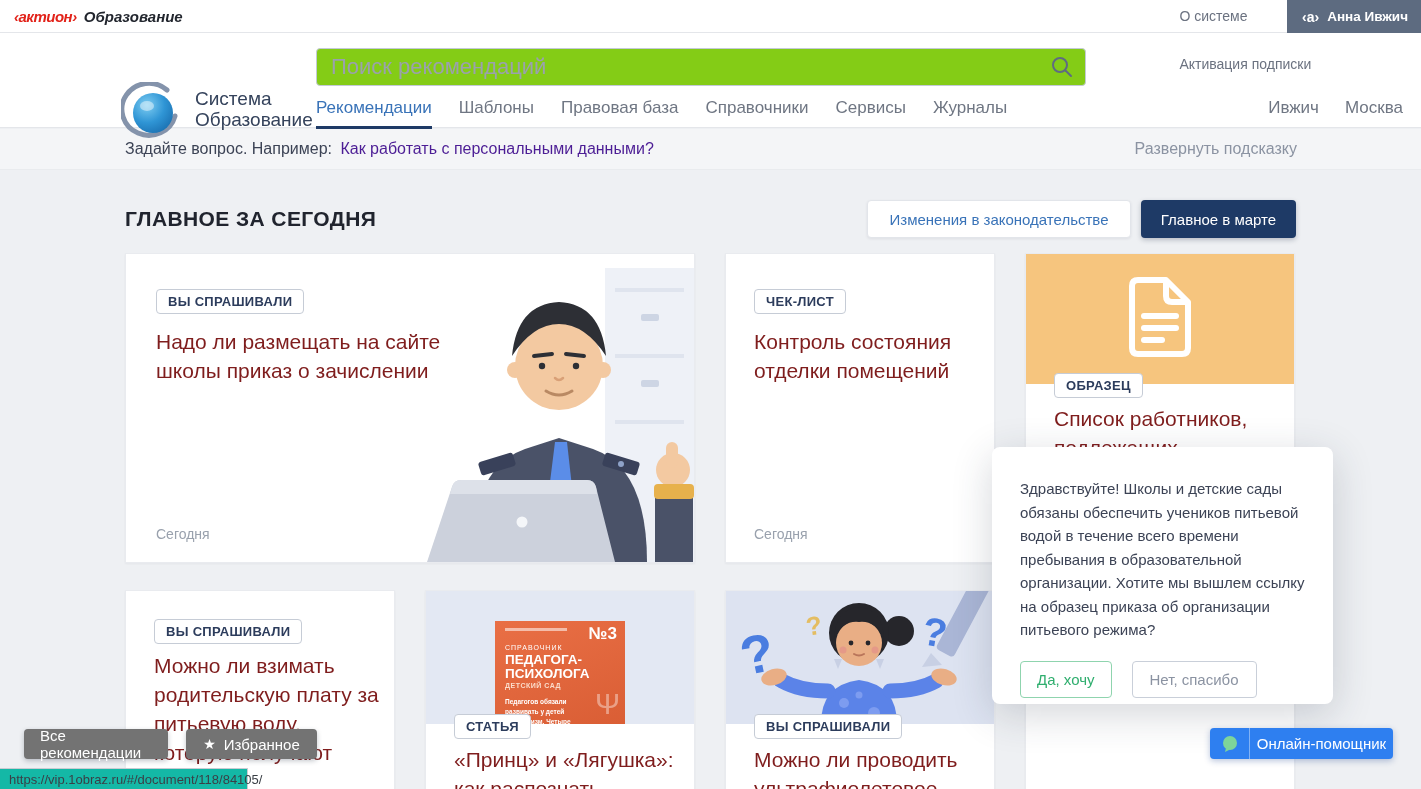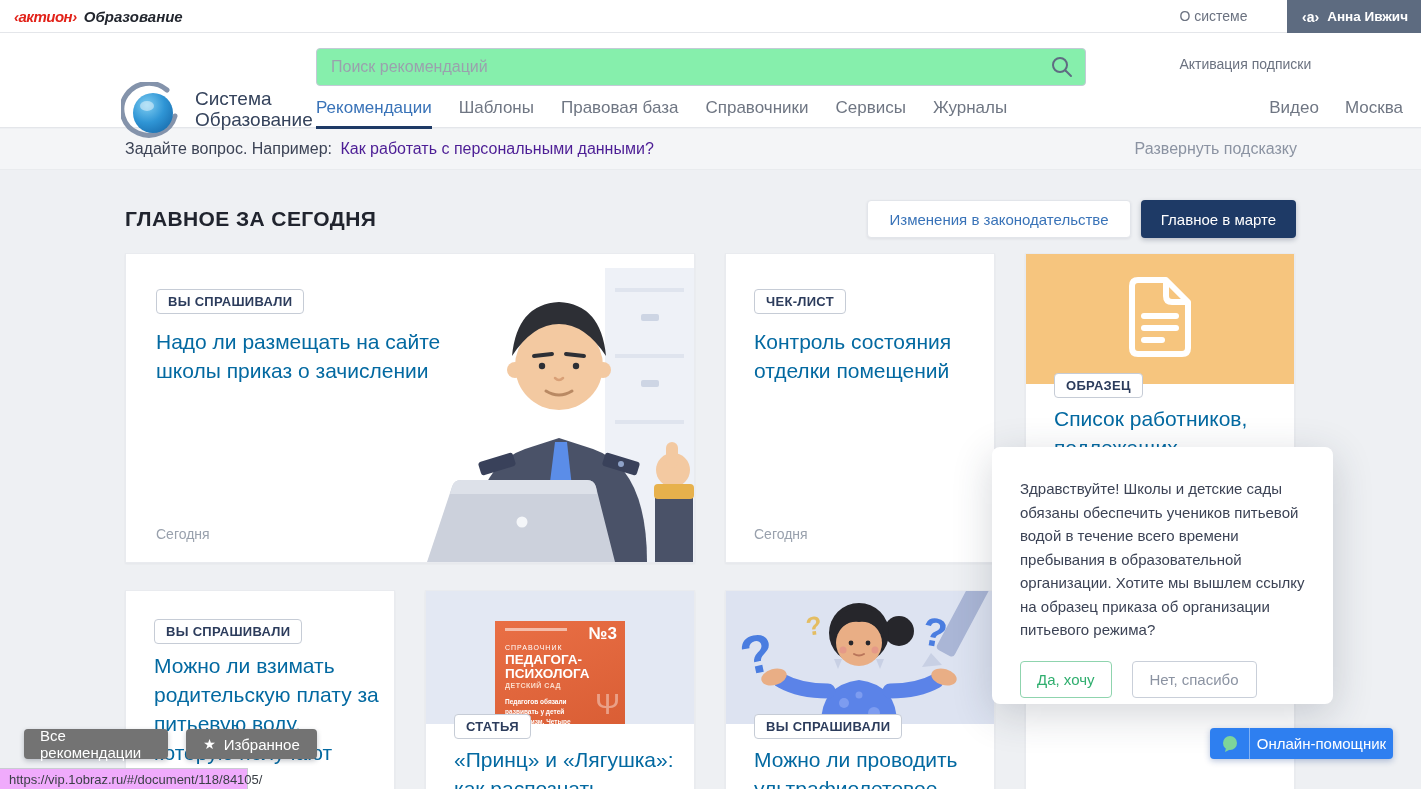--- a/index.html
+++ b/index.html
@@ -21,21 +21,21 @@
     color:#fff; display:flex; align-items:center; gap:8px; padding:0 13px 0 15px; cursor:pointer;}
   .user-glyph { font-weight:bold; font-size:14px;}
   .user-name { font-size:13.5px; font-weight:bold;}
   
   .header { position:absolute; top:33px; left:0; width:100%; height:95px; background:#fff;
     border-bottom:1px solid #e4e6ea; z-index:4;}
   .brand { position:absolute; left:121px; top:49px; display:flex; gap:12px; cursor:pointer;}
   .brand-text { font-size:19px; color:#35435c; font-weight:500; line-height:21px; padding-top:6px;}
   .search { position:absolute; left:316px; top:15px; width:770px; height:38px;}
   .search input { width:100%; height:100%; border:1px solid #c3cad6; border-radius:4px;
-    padding:0 46px 0 14px; font-size:16px; color:#333; font-family:inherit; background:#86efac; outline:none;}
+    padding:0 46px 0 14px; font-size:22px; color:#333; font-family:inherit; background:#84cc16; outline:none;}
   .search input::placeholder { color:#9aa1ad; }
   .search .search-icon { position:absolute; right:12px; top:7px; cursor:pointer;}
   .nav { position:absolute; left:316px; top:65px; display:flex; gap:27px;}
   .nav-item { font-size:17px; color:#6f7683; padding-bottom:8px; cursor:pointer; border-bottom:3px solid transparent;}
   .nav-item.active { color:#3973b8; border-bottom-color:#1e3a66;}
   .header-right { position:absolute; right:18px; top:65px; display:flex; gap:26px;}
   .header-right a { font-size:17px; color:#6f7683; text-decoration:none; cursor:pointer;}
   
   .hintbar { position:absolute; top:129px; left:0; width:100%; height:41px; background:#f4f5f7;
     border-bottom:1px solid #e9ebee; display:flex; align-items:center; justify-content:space-between;
@@ -51,21 +51,21 @@
     align-items:center; justify-content:center; cursor:pointer; box-shadow:0 1px 3px rgba(20,30,50,.08);}
   .btn-dark { position:absolute; left:1141px; top:200px; width:155px; height:38px; background:#1e3a66;
     border-radius:4px; color:#fff; font-size:15px; display:flex; align-items:center; justify-content:center;
     cursor:pointer; box-shadow:0 2px 5px rgba(20,30,60,.25);}
   
   .card { position:absolute; background:#fff; border:1px solid #e9ebef;
     box-shadow:0 1px 2px rgba(30,40,60,.05); overflow:hidden; cursor:pointer;}
   .badge { position:absolute; display:inline-block; background:#fff; border:1px solid #c6ccd6;
     border-radius:4px; padding:4px 11px; font-size:13px; font-weight:bold; color:#2c3c5c;
     letter-spacing:.3px; z-index:2; white-space:nowrap;}
-  .card-title { position:absolute; font-size:21px; line-height:29px; color:#0369a1; z-index:2;}
+  .card-title { position:absolute; font-size:21px; line-height:29px; color:#7f1d1d; z-index:2;}
   .card-date { position:absolute; left:30px; bottom:20px; font-size:14px; color:#99a1ad;}
   .imgarea { position:absolute; top:0; left:0; right:0; overflow:hidden;}
   
   #r1c1 { left:125px; top:253px; width:570px; height:310px; }
   #r1c2 { left:725px; top:253px; width:270px; height:310px; }
   #r1c3 { left:1025px; top:253px; width:270px; height:310px; }
   #r2c1 { left:125px; top:590px; width:270px; height:250px; }
   #r2c2 { left:425px; top:590px; width:270px; height:250px; }
   #r2c3 { left:725px; top:590px; width:270px; height:250px; }
   #r2c4 { left:1025px; top:590px; width:270px; height:250px; }
@@ -100,21 +100,21 @@
   #btn-all { left:24px; top:729px; width:144px;}
   #btn-fav { left:186px; top:729px; width:131px;}
   #btn-fav .star { margin-right:8px; font-size:14px;}
   .helper { position:absolute; left:1210px; top:728px; width:183px; height:31px; background:#2e7ff0;
     border-radius:4px; display:flex; align-items:center; color:#fff; font-size:15px; cursor:pointer; z-index:11;
     box-shadow:0 2px 6px rgba(20,60,140,.3);}
   .helper .icon-seg { width:40px; height:100%; display:flex; align-items:center; justify-content:center;
     border-right:1px solid rgba(255,255,255,.4);}
   .helper .label { flex:1; text-align:center;}
   
-  .statusbar { position:absolute; left:0; top:768px; height:21px; width:248px; background:#f0abfc;
+  .statusbar { position:absolute; left:0; top:768px; height:21px; width:248px; background:#14b8a6;
     border:1px solid #c9ccd2; border-left:none; border-bottom:none; display:flex; align-items:center;
     padding-left:9px; font-size:13px; color:#3a3f46; z-index:12;}
 </style>
 </head>
 <body>
 
 <div class="screen">
 
   <div class="topbar">
     <div class="topbar-logo">
@@ -162,21 +162,21 @@
     </div>
     <div class="nav">
       <span class="nav-item active">Рекомендации</span>
       <span class="nav-item">Шаблоны</span>
       <span class="nav-item">Правовая база</span>
       <span class="nav-item">Справочники</span>
       <span class="nav-item">Сервисы</span>
       <span class="nav-item">Журналы</span>
     </div>
     <div class="header-right">
-      <a>Видео</a>
+      <a>Ивжич</a>
       <a>Москва</a>
     </div>
   </div>
 
   <div class="hintbar">
     <div class="q">
       <span>Задайте вопрос. Например:</span>
       <a>Как работать с персональными данными?</a>
     </div>
     <a class="hint-expand">Развернуть подсказку</a>

